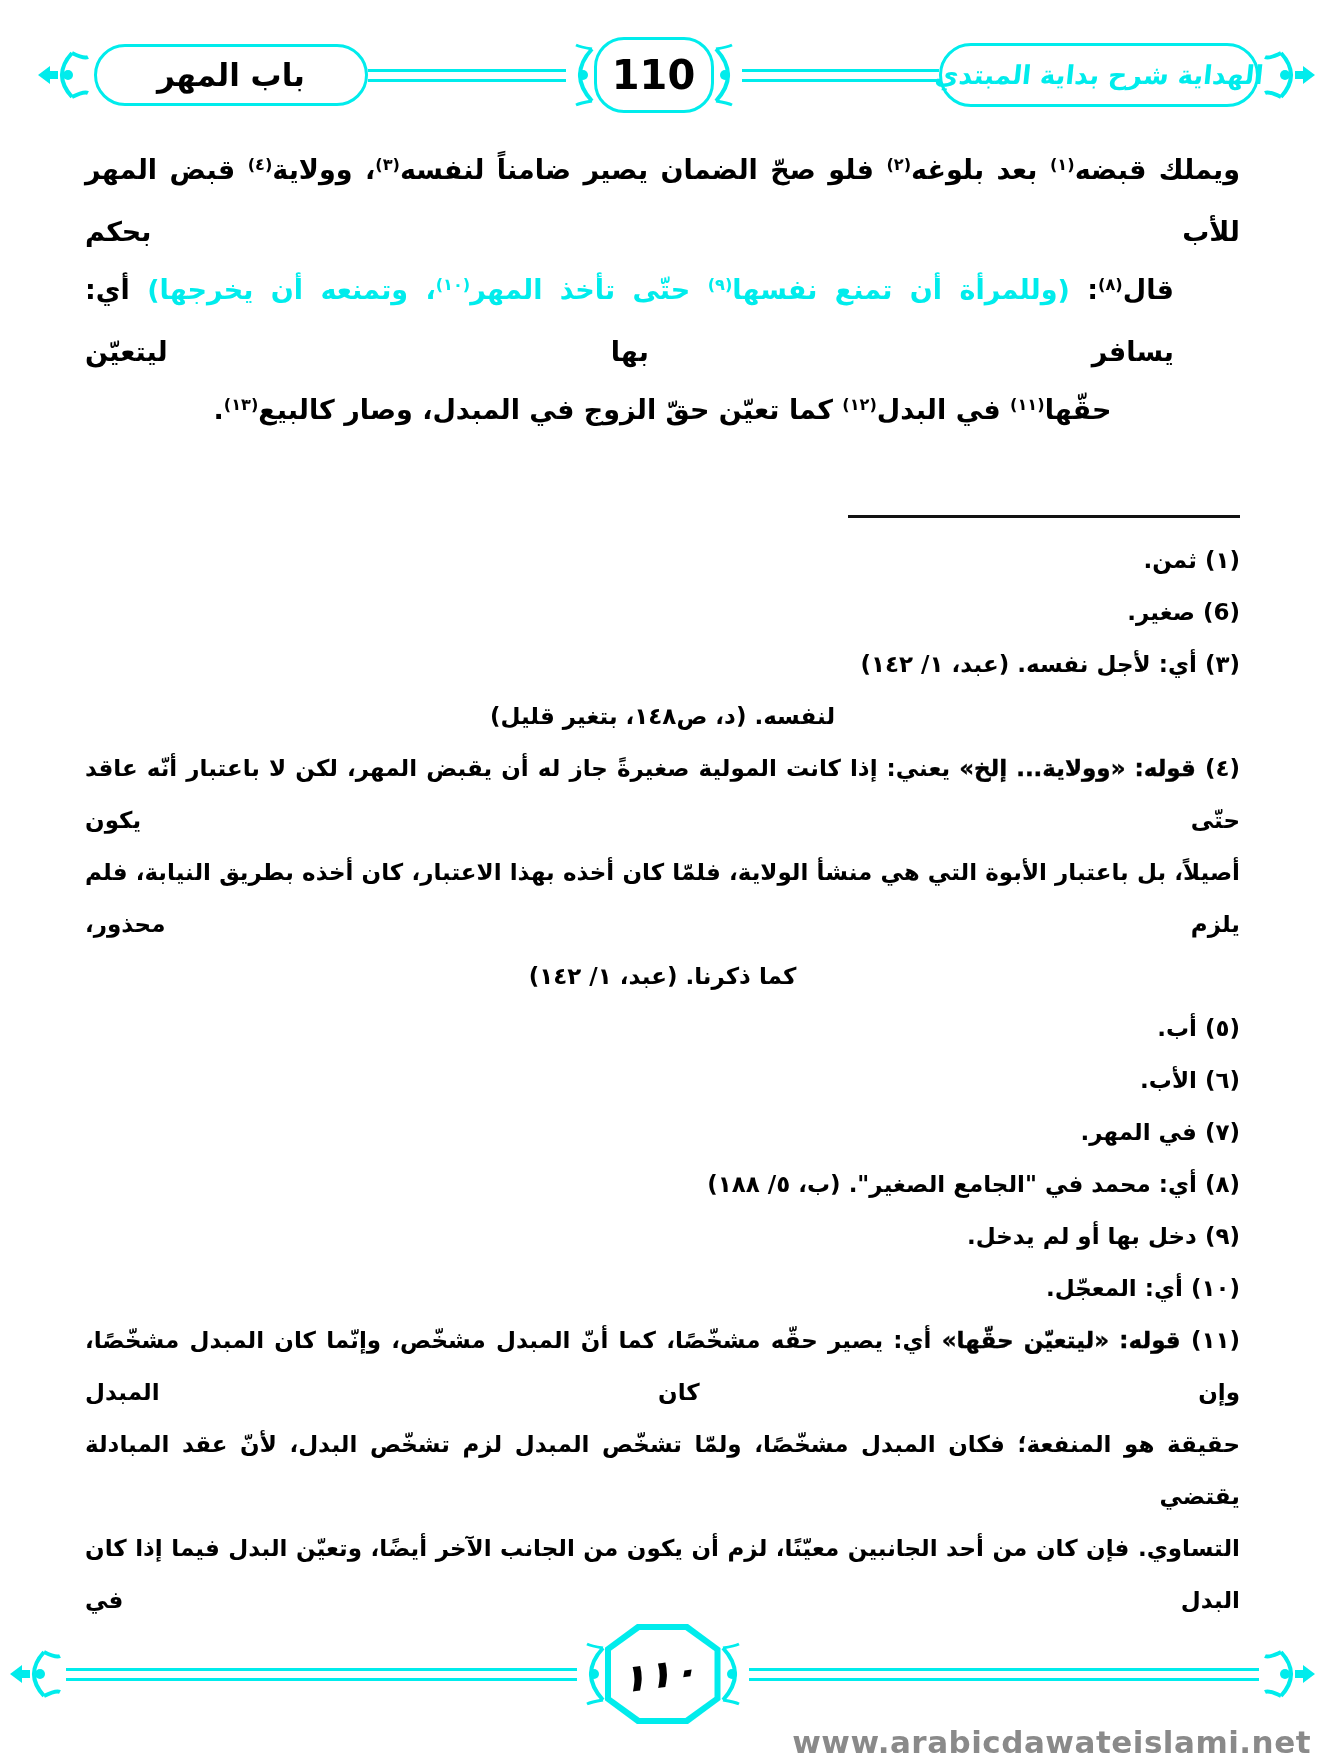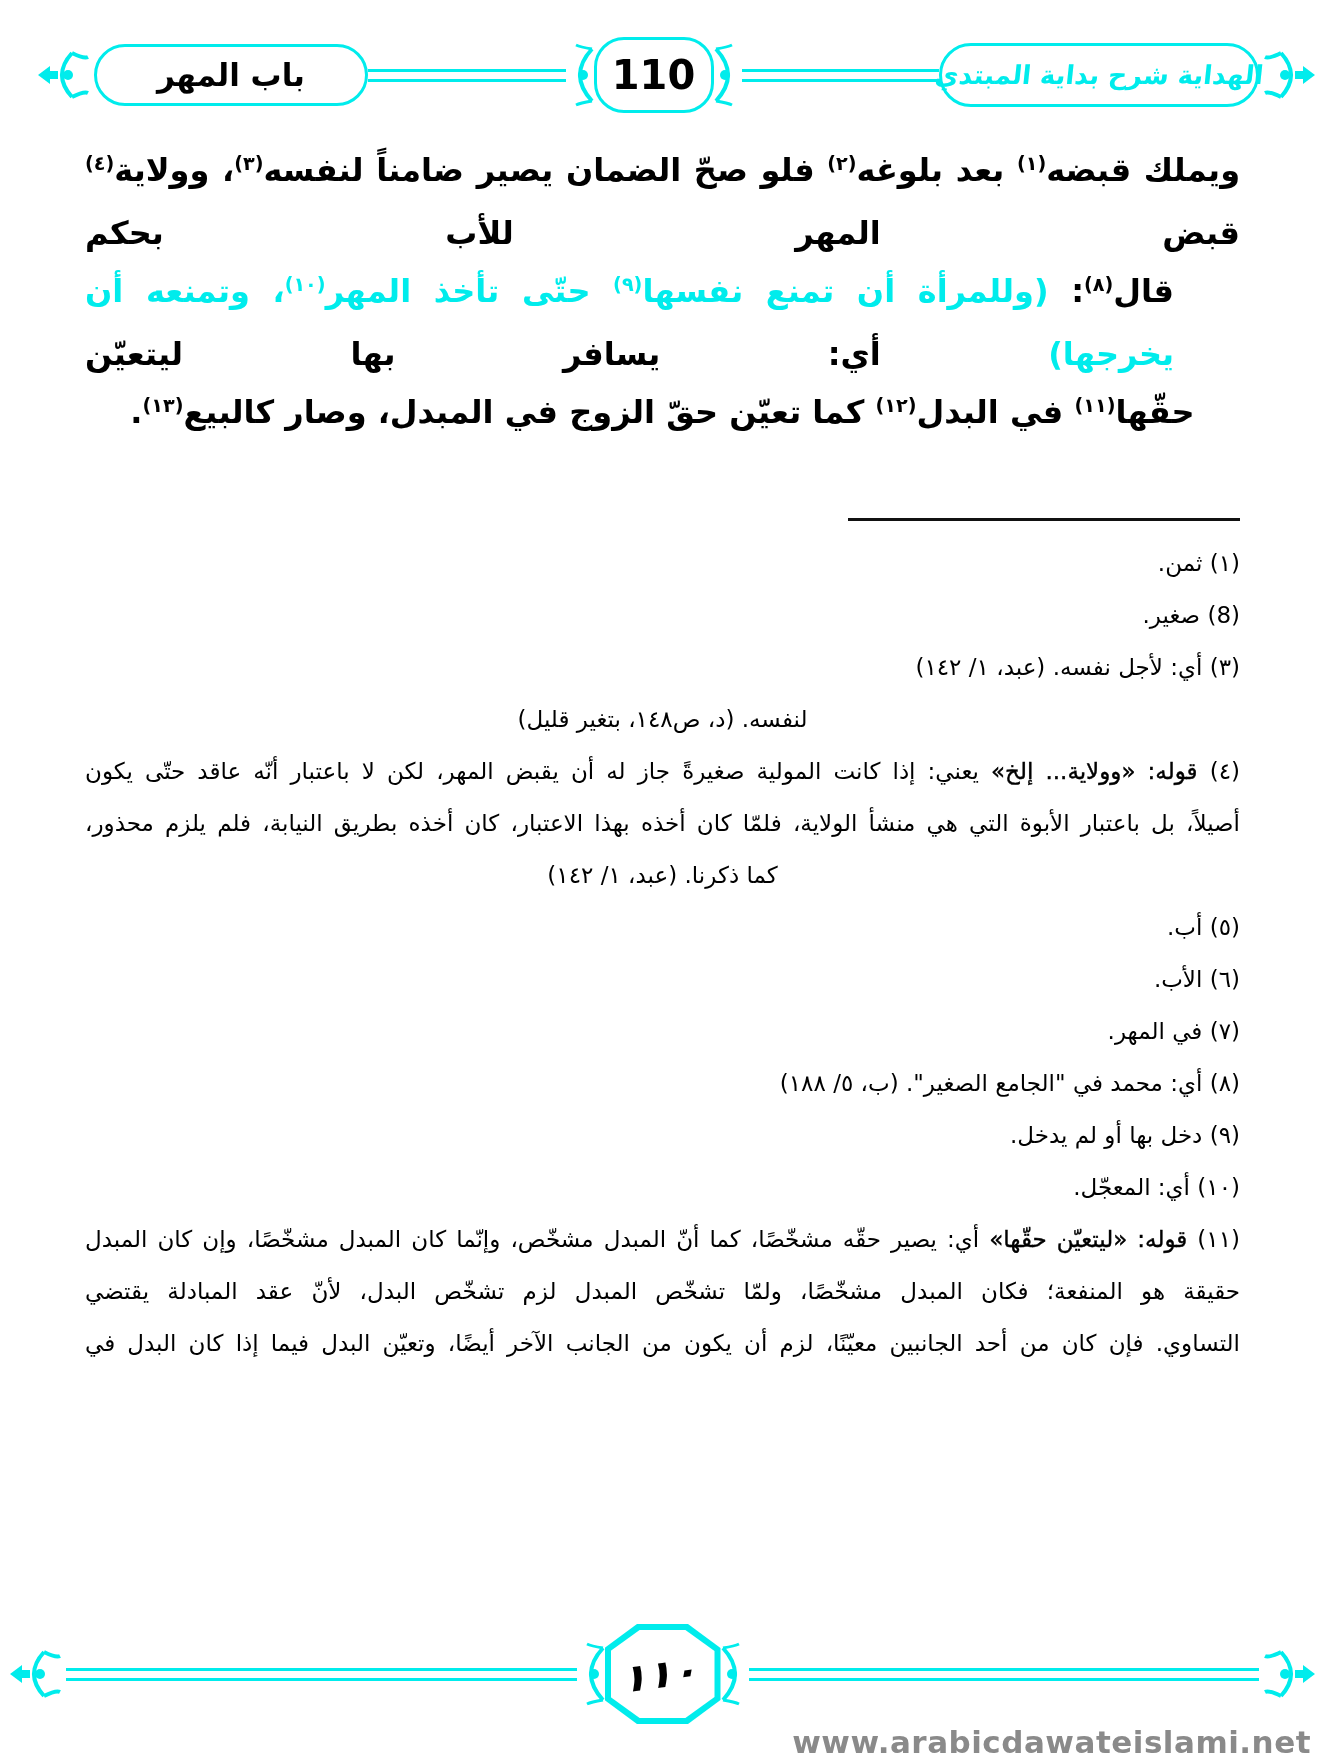--- a/index.html
+++ b/index.html
@@ -42,25 +42,25 @@
     display:flex;align-items:center;justify-content:center;
     font-size:40px;font-weight:bold;color:var(--ink);
     background:#fff;
   }
   .finial,.clamp{flex:0 0 auto;display:block;}
   .mirror{transform:scaleX(-1);}
   
   .content{padding:0 85px;direction:rtl;}
   .body-lines{margin-top:24px;}
   .body-lines .tline{
-    font-size:32px;font-weight:bold;color:var(--ink);
+    font-size:27px;font-weight:bold;color:var(--ink);
     line-height:58px;white-space:normal;
   }
   .footnotes .tline{
-    font-size:23px;font-weight:normal;color:var(--ink);
+    font-size:23px;font-weight:bold;color:var(--ink);
     line-height:52px;
   }
   .align-justify{text-align:justify;text-align-last:justify;}
   .align-right{text-align:right;}
   .align-center{text-align:center;text-align-last:center;}
   .indent{padding-right:66px;}
   .sup{font-size:0.6em;position:relative;top:-0.55em;font-weight:bold;}
   .accent{color:var(--acc);}
   .strong{-webkit-text-stroke:0.4px currentColor;}
   .fn-separator{
@@ -136,21 +136,21 @@
 
   <div class="content">
     <div class="body-lines">
         <div class="tline align-justify"><span>ويملك قبضه</span><span class="sup">(١)</span><span> بعد بلوغه</span><span class="sup">(٢)</span><span> فلو صحّ الضمان يصير ضامناً لنفسه</span><span class="sup">(٣)</span><span>، وولاية</span><span class="sup">(٤)</span><span> قبض المهر للأب بحكم</span></div>
         <div class="tline align-justify indent"><span>قال</span><span class="sup">(٨)</span><span>: </span><span class="accent">(وللمرأة أن تمنع نفسها</span><span class="sup accent">(٩)</span><span class="accent"> حتّى تأخذ المهر</span><span class="sup accent">(١٠)</span><span class="accent">، وتمنعه أن يخرجها)</span><span> أي: يسافر بها ليتعيّن</span></div>
         <div class="tline align-center"><span>حقّها</span><span class="sup">(١١)</span><span> في البدل</span><span class="sup">(١٢)</span><span> كما تعيّن حقّ الزوج في المبدل، وصار كالبيع</span><span class="sup">(١٣)</span><span>.</span></div>
       </div>
     <div class="fn-separator"></div>
     <div class="footnotes">
         <div class="tline align-right"><span>(١) ثمن.</span></div>
-        <div class="tline align-right"><span>(8) صغير.</span></div>
+        <div class="tline align-right"><span>(6) صغير.</span></div>
         <div class="tline align-right"><span>(٣) أي: لأجل نفسه. (عبد، ١/ ١٤٢)</span></div>
         <div class="tline align-center"><span>لنفسه. (د، ص١٤٨، بتغير قليل)</span></div>
         <div class="tline align-justify"><span>(٤) </span><span class="strong">قوله: «وولاية... إلخ»</span><span> يعني: إذا كانت المولية صغيرةً جاز له أن يقبض المهر، لكن لا باعتبار أنّه عاقد حتّى يكون</span></div>
         <div class="tline align-justify"><span>أصيلاً، بل باعتبار الأبوة التي هي منشأ الولاية، فلمّا كان أخذه بهذا الاعتبار، كان أخذه بطريق النيابة، فلم يلزم محذور،</span></div>
         <div class="tline align-center"><span>كما ذكرنا. (عبد، ١/ ١٤٢)</span></div>
         <div class="tline align-right"><span>(٥) أب.</span></div>
         <div class="tline align-right"><span>(٦) الأب.</span></div>
         <div class="tline align-right"><span>(٧) في المهر.</span></div>
         <div class="tline align-right"><span>(٨) أي: محمد في "الجامع الصغير". (ب، ٥/ ١٨٨)</span></div>
         <div class="tline align-right"><span>(٩) دخل بها أو لم يدخل.</span></div>

